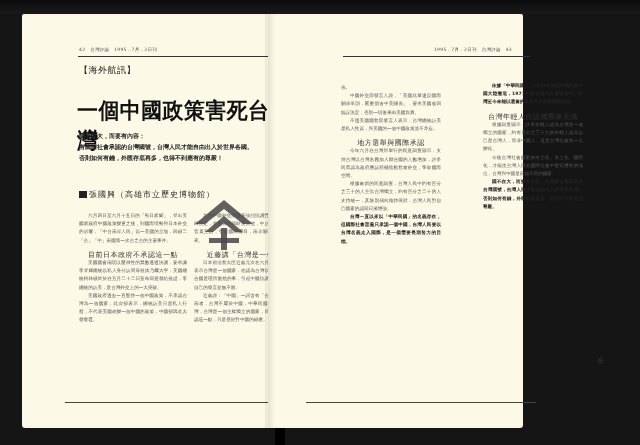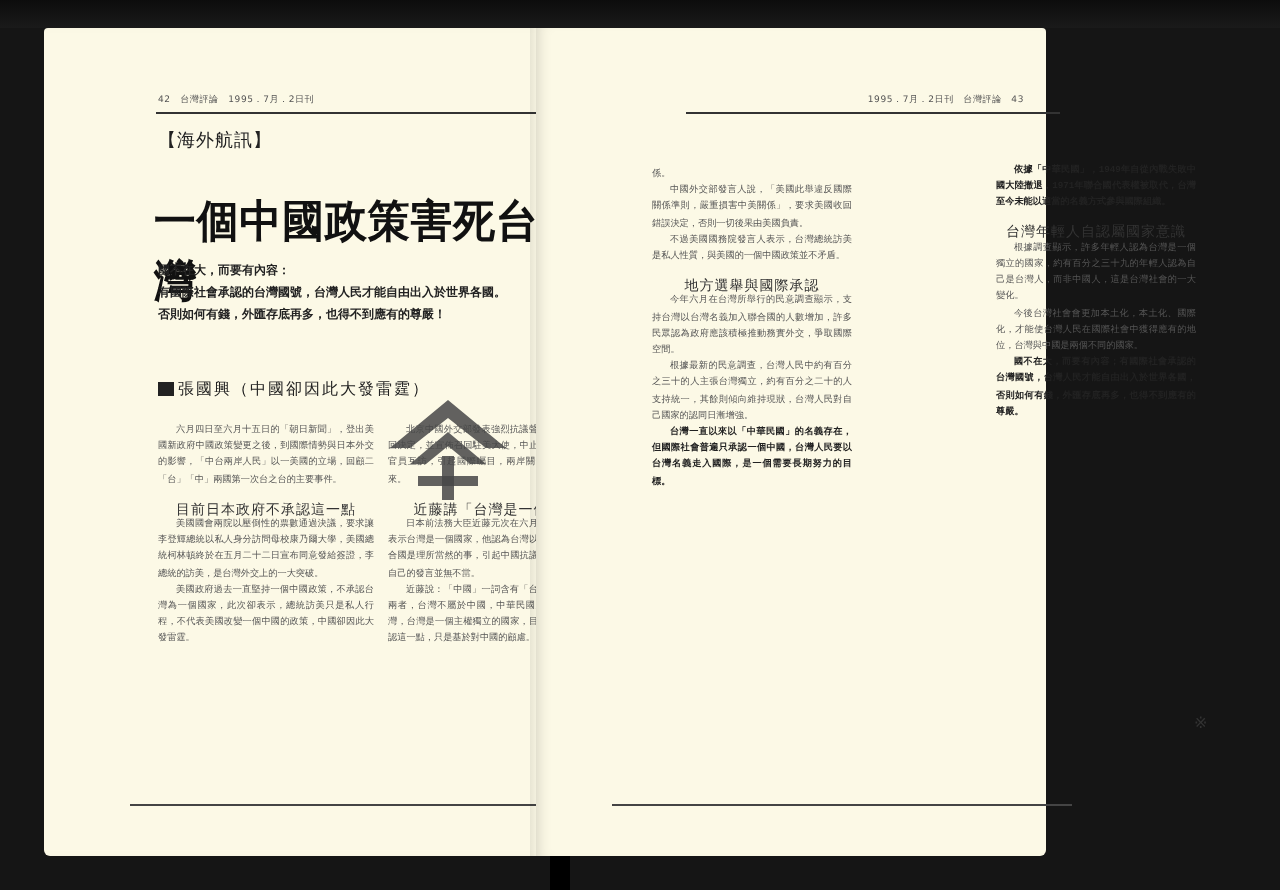--- a/index.html
+++ b/index.html
@@ -71,21 +71,21 @@
 
       <div class="title">一個中國政策害死台灣</div>
 
       <div class="lede">
         <div>國不在大，而要有內容：</div>
         <div>有國際社會承認的台灣國號，台灣人民才能自由出入於世界各國。</div>
         <div>否則如何有錢，外匯存底再多，也得不到應有的尊嚴！</div>
       </div>
 
       <div class="byline">
-        <span class="sq"></span><span>張國興（中國卻因此大發雷霆）</span>
+        <span class="sq"></span><span>張國興（高雄市立歷史博物館）</span>
       </div>
 
       <div class="col" style="left:57px; top:198px; width:108px;">
         <p>六月四日至六月十五日的「朝日新聞」，登出美國新政府中國政策變更之後，到國際情勢與日本外交的影響，「中台兩岸人民」以一美國的立場，回顧二「台」「中」兩國第一次台之台的主要事件。</p>
         <p class="subhead">目前日本政府不承認這一點</p>
         <p>美國國會兩院以壓倒性的票數通過決議，要求讓李登輝總統以私人身分訪問母校康乃爾大學，美國總統柯林頓終於在五月二十二日宣布同意發給簽證，李總統的訪美，是台灣外交上的一大突破。</p>
         <p>美國政府過去一直堅持一個中國政策，不承認台灣為一個國家，此次卻表示，總統訪美只是私人行程，不代表美國改變一個中國的政策，中國卻因此大發雷霆。</p>
       </div>
 
       <div class="col" style="left:172px; top:198px; width:108px;">
@@ -99,31 +99,31 @@
     </div>
   </div>
 
   <div class="gutter-shadow"></div>
 
   <div class="page page-right">
     <div class="page-inner">
       <div class="running-head">1995．7月．2日刊　台灣評論　43</div>
       <div class="head-rule"></div>
 
-      <div class="col" style="left:58px; top:70px; width:100px;">
+      <div class="col" style="left:73px; top:70px; width:100px;">
         <p class="noindent">係。</p>
         <p>中國外交部發言人說，「美國此舉違反國際關係準則，嚴重損害中美關係」，要求美國收回錯誤決定，否則一切後果由美國負責。</p>
         <p>不過美國國務院發言人表示，台灣總統訪美是私人性質，與美國的一個中國政策並不矛盾。</p>
         <p class="subhead">地方選舉與國際承認</p>
         <p>今年六月在台灣所舉行的民意調查顯示，支持台灣以台灣名義加入聯合國的人數增加，許多民眾認為政府應該積極推動務實外交，爭取國際空間。</p>
         <p>根據最新的民意調查，台灣人民中約有百分之三十的人主張台灣獨立，約有百分之二十的人支持統一，其餘則傾向維持現狀，台灣人民對自己國家的認同日漸增強。</p>
         <p class="strong">台灣一直以來以「中華民國」的名義存在，但國際社會普遍只承認一個中國，台灣人民要以台灣名義走入國際，是一個需要長期努力的目標。</p>
       </div>
 
-      <div class="col" style="left:230px; top:68px; width:100px;font-family:Liberation Mono, monospace;">
+      <div class="col" style="left:215px; top:68px; width:100px;">
         <p class="strong">依據「中華民國」，1949年自從內戰失敗中國大陸撤退，1971年聯合國代表權被取代，台灣至今未能以適當的名義方式參與國際組織。</p>
         <p class="subhead">台灣年輕人自認屬國家意識</p>
         <p>根據調查顯示，許多年輕人認為台灣是一個獨立的國家，約有百分之三十九的年輕人認為自己是台灣人，而非中國人，這是台灣社會的一大變化。</p>
         <p>今後台灣社會會更加本土化，本土化、國際化，才能使台灣人民在國際社會中獲得應有的地位，台灣與中國是兩個不同的國家。</p>
         <p class="strong">國不在大，而要有內容；有國際社會承認的台灣國號，台灣人民才能自由出入於世界各國，否則如何有錢，外匯存底再多，也得不到應有的尊嚴。</p>
       </div>
 
       <div class="end-mark" style="left:329px; top:343px;">※</div>
 
       <div class="foot-rule"></div>

